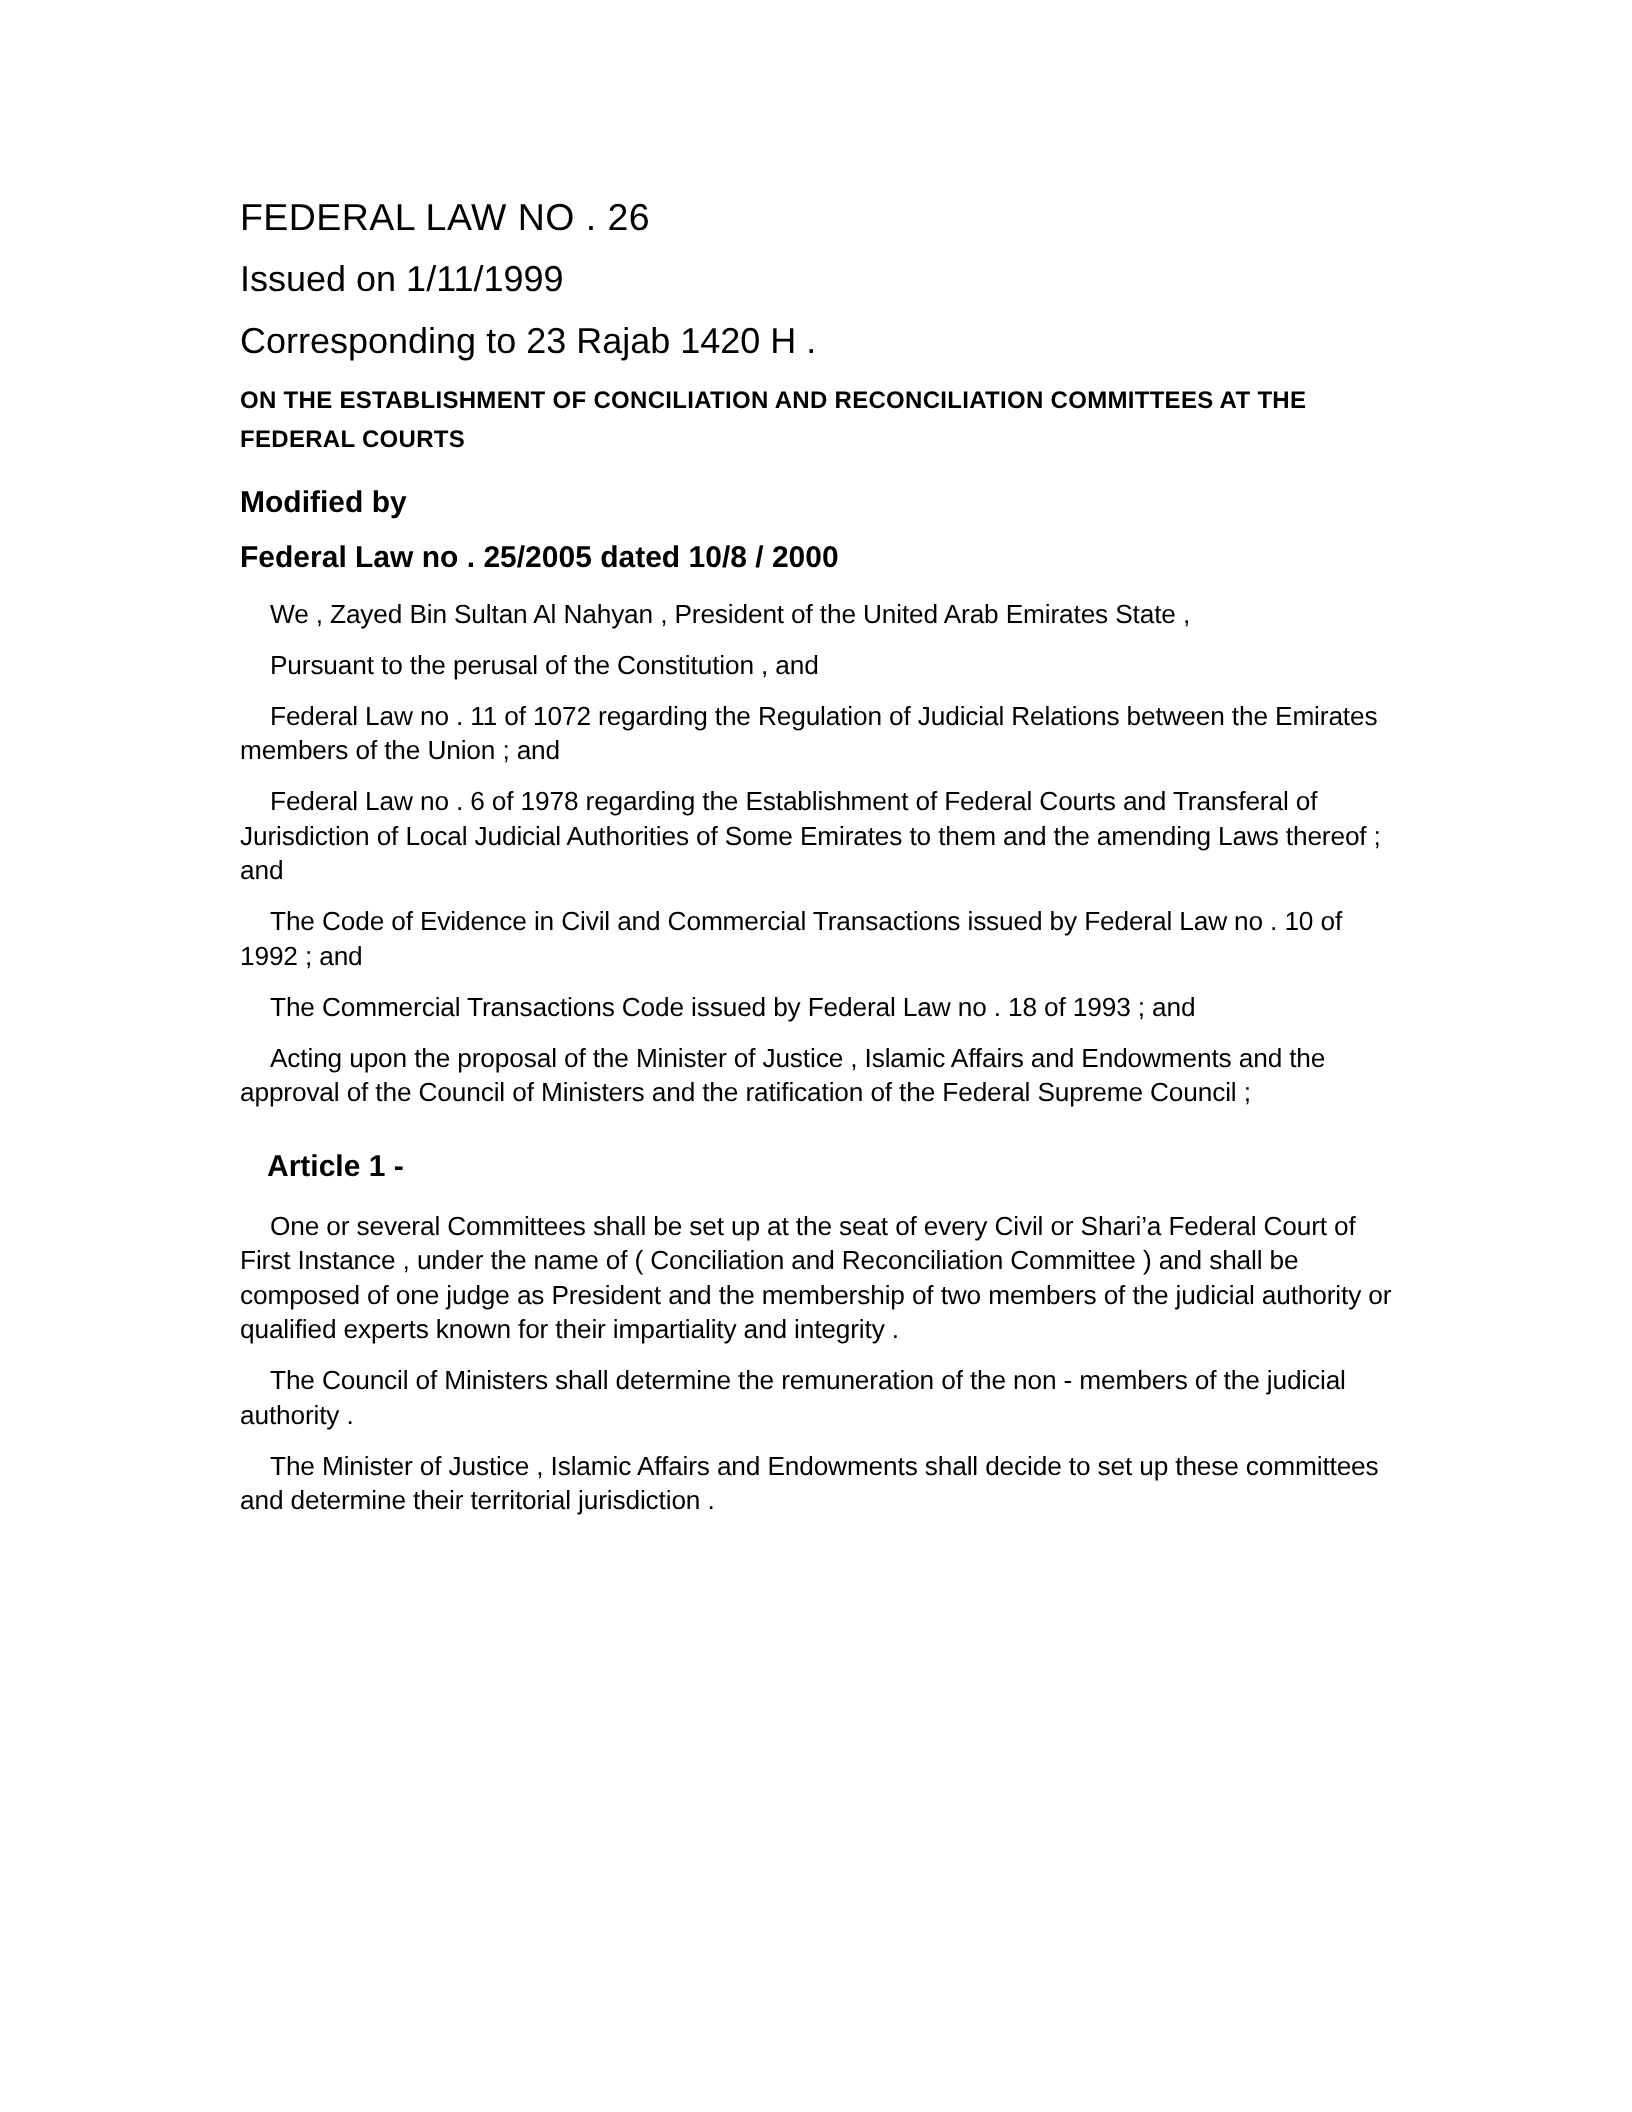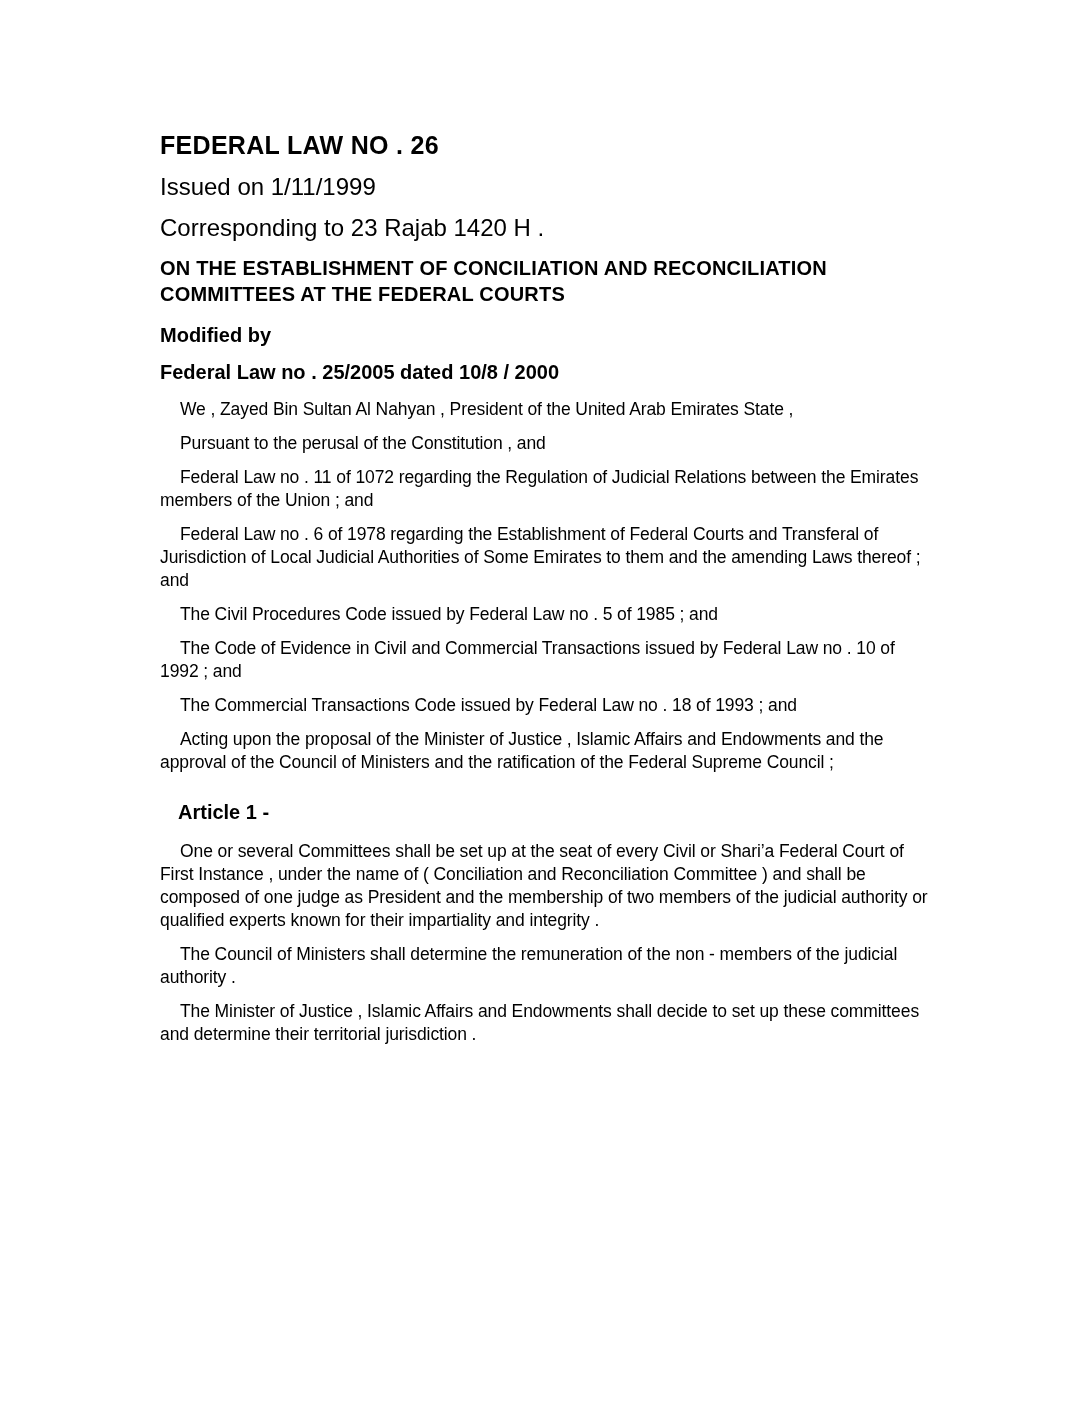--- a/index.html
+++ b/index.html
@@ -16,31 +16,31 @@
   }
   .page {
     box-sizing: border-box;
     width: 1088px;
     height: 1408px;
     padding: 131px 153px 0 160px;
     background: #ffffff;
   }
   .doc-title {
     font-size: 25px;
-    font-weight: bold;
+    font-weight: normal;
     letter-spacing: 0.3px;
     margin: 0 0 13px 0;
   }
   .doc-meta {
     font-size: 24px;
     font-weight: normal;
     margin: 0 0 13px 0;
   }
   .doc-subject {
-    font-size: 20px;
+    font-size: 16px;
     font-weight: bold;
     line-height: 26px;
     letter-spacing: 0.2px;
     margin: 3px 0 17px 0;
   }
   .modified-label,
   .modified-ref,
   .article-modified-note {
     font-size: 20px;
     font-weight: bold;
@@ -74,21 +74,20 @@
 
   <p class="modified-label">Modified by</p>
 
   <p class="modified-ref">Federal Law no . 25/2005 dated 10/8 / 2000</p>
 
   <div>
     <p class="para">We , Zayed Bin Sultan Al Nahyan , President of the United Arab Emirates State ,</p>
     <p class="para">Pursuant to the perusal of the Constitution , and</p>
     <p class="para">Federal Law no . 11 of 1072 regarding the Regulation of Judicial Relations between the Emirates members of the Union ; and</p>
     <p class="para">Federal Law no . 6 of 1978 regarding the Establishment of Federal Courts and Transferal of Jurisdiction of Local Judicial Authorities of Some Emirates to them and the amending Laws thereof ; and</p>
-    <p class="para">The Civil Procedures Code issued by Federal Law no . 5 of 1985 ; and</p>
     <p class="para">The Code of Evidence in Civil and Commercial Transactions issued by Federal Law no . 10 of 1992 ; and</p>
     <p class="para">The Commercial Transactions Code issued by Federal Law no . 18 of 1993 ; and</p>
     <p class="para">Acting upon the proposal of the Minister of Justice , Islamic Affairs and Endowments and the approval of the Council of Ministers and the ratification of the Federal Supreme Council ;</p>
   </div>
 
   <div>
     <h3 class="article-heading">Article 1 -</h3>
     <p class="para">One or several Committees shall be set up at the seat of every Civil or Shari’a Federal Court of First Instance , under the name of ( Conciliation and Reconciliation Committee ) and shall be composed of one judge as President and the membership of two members of the judicial authority or qualified experts known for their impartiality and integrity .</p>
     <p class="para">The Council of Ministers shall determine the remuneration of the non - members of the judicial authority .</p>
     <p class="para">The Minister of Justice , Islamic Affairs and Endowments shall decide to set up these committees and determine their territorial jurisdiction .</p>

